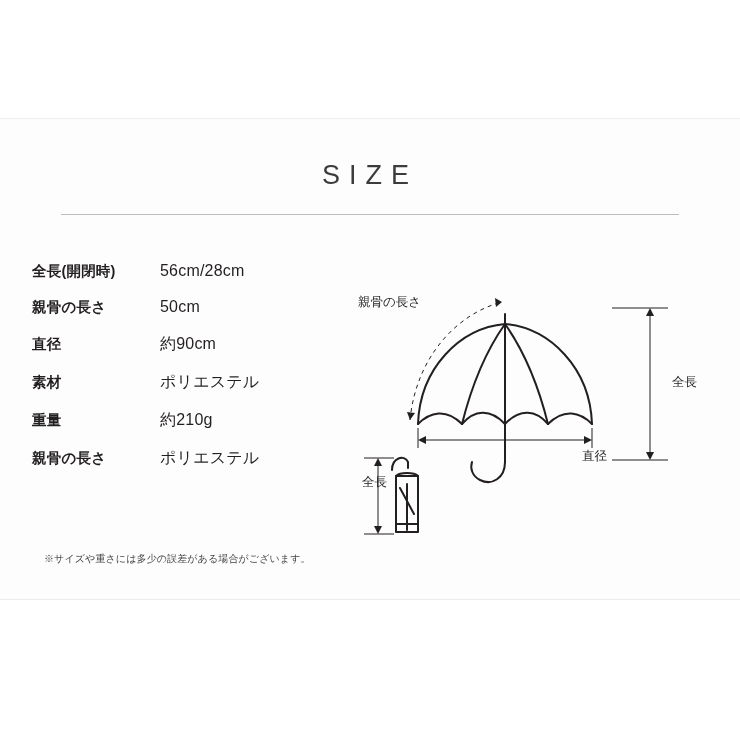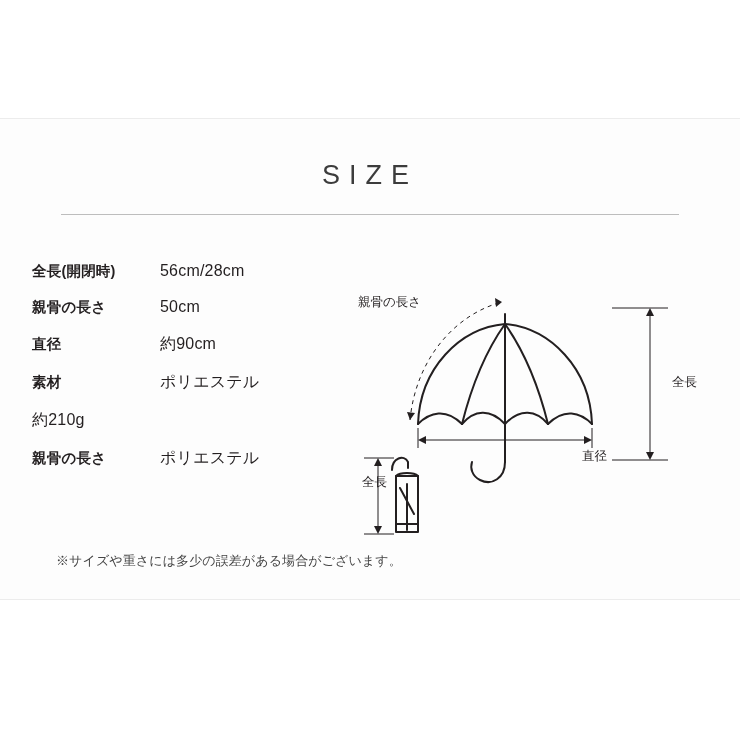--- a/index.html
+++ b/index.html
@@ -71,23 +71,23 @@
     color: #231f20;
     letter-spacing: 0.2px;
   }
   .spec-value {
     font-size: 16px;
     color: #231f20;
     letter-spacing: 0.2px;
   }
   .note {
     position: absolute;
-    left: 56px;
+    left: 44px;
     top: 552px;
-    font-size: 13px;
+    font-size: 10px;
     color: #444;
     letter-spacing: 0.1px;
   }
   
   .diagram {
     position: absolute;
     left: 350px;
     top: 262px;
     width: 340px;
     height: 290px;
@@ -127,20 +127,21 @@
     </div>
     <div class="spec-row">
       <div class="spec-label">直径</div>
       <div class="spec-value">約90cm</div>
     </div>
     <div class="spec-row gap">
       <div class="spec-label">素材</div>
       <div class="spec-value">ポリエステル</div>
     </div>
     <div class="spec-row">
+      <div class="spec-label">重量</div>
       <div class="spec-value">約210g</div>
     </div>
     <div class="spec-row">
       <div class="spec-label">親骨の長さ</div>
       <div class="spec-value">ポリエステル</div>
     </div>
   </div>
 
   <div class="note">※サイズや重さには多少の誤差がある場合がございます。</div>
 

